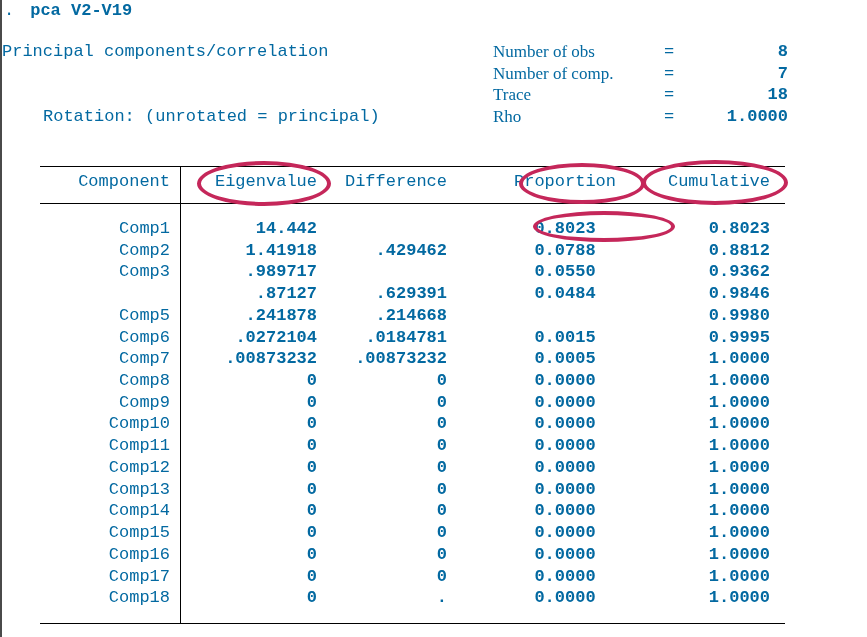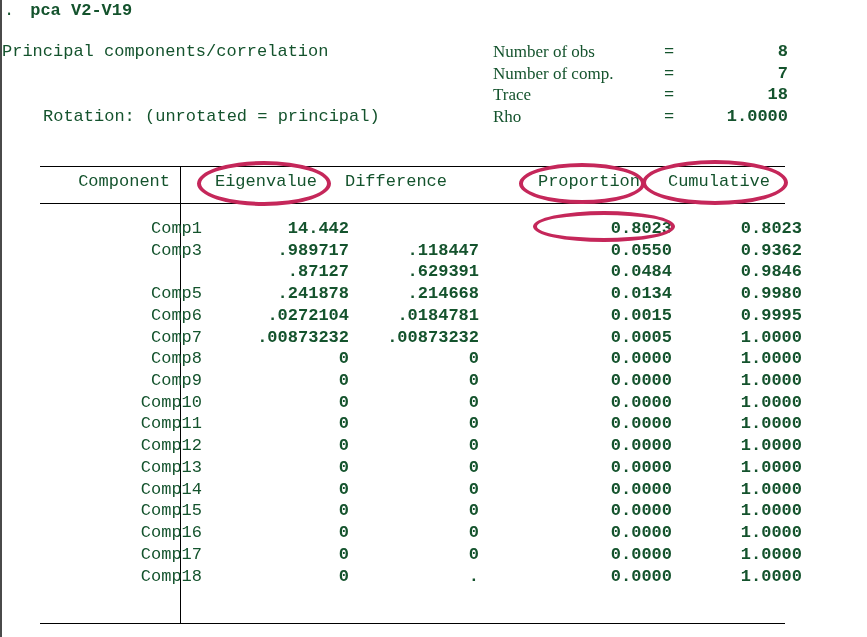--- a/index.html
+++ b/index.html
@@ -4,21 +4,21 @@
 <style>
   * { margin: 0; padding: 0; box-sizing: border-box; }
   html, body { background: #ffffff; }
   .screen {
     position: relative;
     width: 867px;
     height: 637px;
     background: #ffffff;
     font-family: "Liberation Mono", "DejaVu Sans Mono", monospace;
     font-size: 17px;
-    color: #14532d;
+    color: #0369a1;
     overflow: hidden;
   }
   .left-border {
     position: absolute;
     left: 0; top: 0;
     width: 2px; height: 637px;
     background: #4a4a4a;
   }
   .abs { position: absolute; white-space: pre; }
   .bold { font-weight: bold; }
@@ -37,24 +37,24 @@
   .vline {
     position: absolute;
     left: 180px; top: 166px;
     width: 0; height: 457px;
     border-left: 1px solid #000;
   }
   .cell { position: absolute; width: 150px; text-align: right; white-space: pre; }
   .col-comp { left: 20px; }
   .col-eig  { left: 167px; }
   .col-diff { left: 297px; }
-  .col-prop { left: 490px; }
+  .col-prop { left: 490px; text-align: center; }
   .col-cum  { left: 620px; }
   .thead { position: absolute; top: 172px; left: 0; width: 867px; height: 22px; }
-  .tbody { position: absolute; top: 218px; left: 16px; width: 736px; padding-left: 16px; }
+  .tbody { position: absolute; top: 218px; left: 0; width: 736px; }
   .trow { position: relative; height: 21.72px; line-height: 21.72px; }
   .trow .cell { top: 0; }
   .num { font-weight: bold; }
   .ellipse {
     position: absolute;
     border: 4px solid var(--hl, #c5275a);
     border-radius: 50%;
     pointer-events: none;
     background: transparent;
   }
@@ -105,41 +105,46 @@
 
   <div class="tbody">
 
       <div class="trow">
         <div class="cell col-comp">Comp1</div>
         <div class="cell col-eig num">14.442</div>
         <div class="cell col-prop num">0.8023</div>
         <div class="cell col-cum num">0.8023</div>
       </div>
 
+      <div class="trow">
+        <div class="cell col-comp">Comp2</div>
+        <div class="cell col-eig num">1.41918</div>
+        <div class="cell col-diff num">.429462</div>
+        <div class="cell col-prop num">0.0788</div>
+        <div class="cell col-cum num">0.8812</div>
+      </div>
 
       <div class="trow">
         <div class="cell col-comp">Comp3</div>
         <div class="cell col-eig num">.989717</div>
-        <div class="cell col-diff num">.118447</div>
         <div class="cell col-prop num">0.0550</div>
         <div class="cell col-cum num">0.9362</div>
       </div>
 
       <div class="trow">
         <div class="cell col-eig num">.87127</div>
         <div class="cell col-diff num">.629391</div>
         <div class="cell col-prop num">0.0484</div>
         <div class="cell col-cum num">0.9846</div>
       </div>
 
       <div class="trow">
         <div class="cell col-comp">Comp5</div>
         <div class="cell col-eig num">.241878</div>
         <div class="cell col-diff num">.214668</div>
-        <div class="cell col-prop num">0.0134</div>
         <div class="cell col-cum num">0.9980</div>
       </div>
 
       <div class="trow">
         <div class="cell col-comp">Comp6</div>
         <div class="cell col-eig num">.0272104</div>
         <div class="cell col-diff num">.0184781</div>
         <div class="cell col-prop num">0.0015</div>
         <div class="cell col-cum num">0.9995</div>
       </div>

